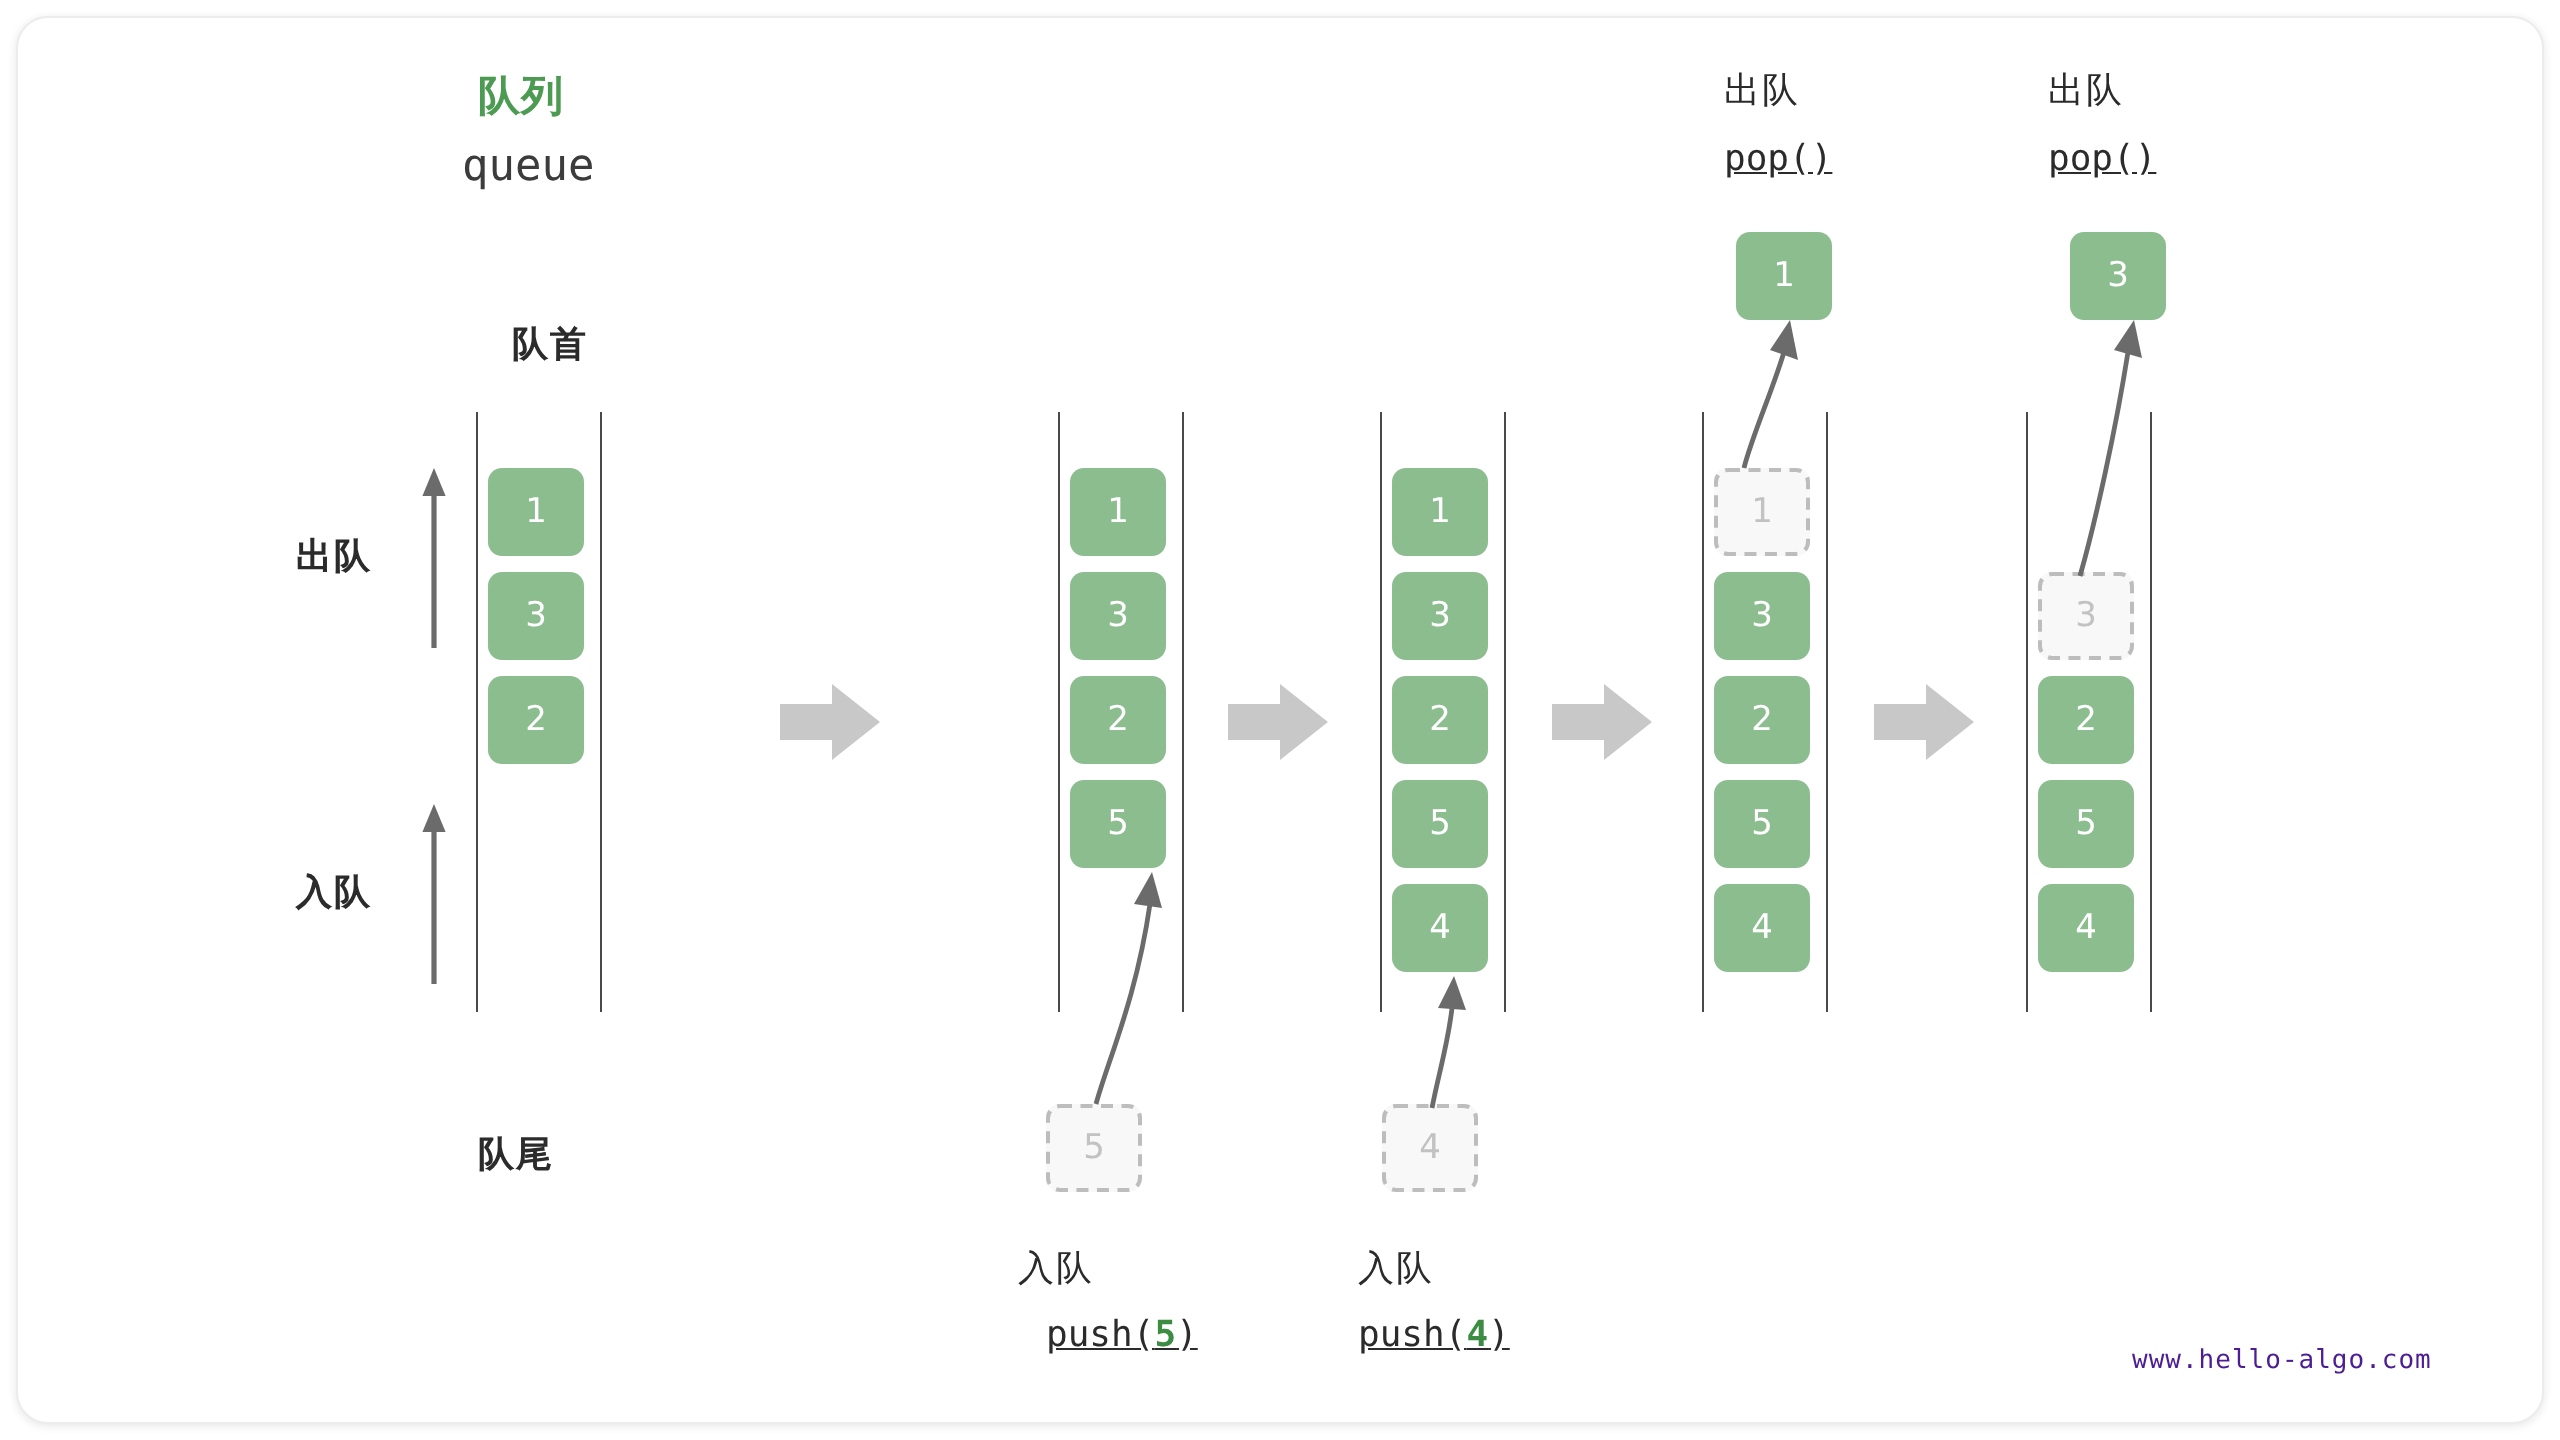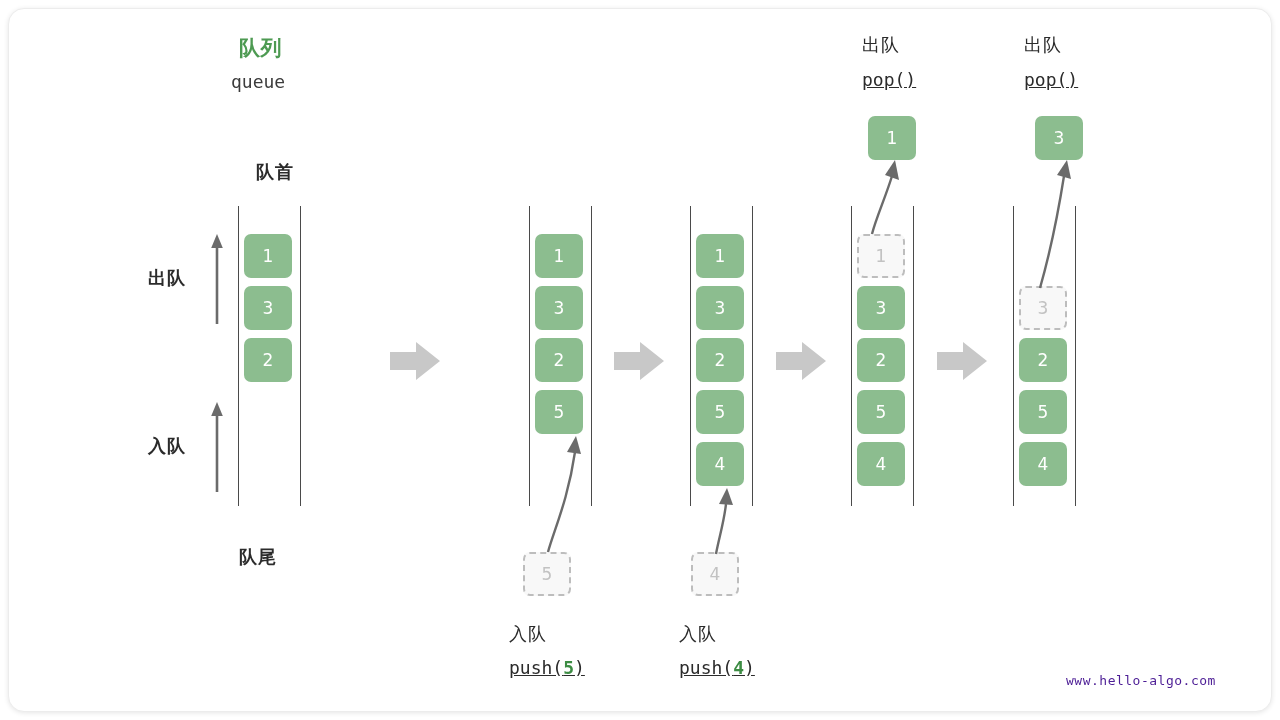--- a/index.html
+++ b/index.html
@@ -39,21 +39,21 @@
 
   
   .title-cn {
     font-size: 21px;
     font-weight: bold;
     color: #4d9a52;
     white-space: nowrap;
     letter-spacing: 0.5px;
   }
   .title-en {
-    font-size: 18px;
+    font-size: 22px;
     color: #3c3c3c;
     white-space: nowrap;
     font-family: "DejaVu Sans Mono", "Liberation Mono", monospace;
   }
   .label-bold {
     font-size: 18px;
     font-weight: bold;
     color: #2b2b2b;
     white-space: nowrap;
     letter-spacing: 1px;
@@ -116,21 +116,21 @@
 </head>
 <body>
 
 <div id="canvas">
   <div class="card-frame"></div>
 
   <div class="abs title-cn" style="left:239px; top:34px;">队列</div>
   <div class="abs title-en" style="left:231px; top:71px;">queue</div>
 
   <div class="abs label-bold" style="left:256px; top:160px;">队首</div>
-  <div class="abs label-bold" style="left:239px; top:545px;">队尾</div>
+  <div class="abs label-bold" style="left:239px; top:565px;">队尾</div>
 
   <div class="abs label-bold" style="left:148px; top:266px;">出队</div>
   <svg class="abs" style="left:206px; top:232px;" width="22" height="92">
     <line x1="11" y1="92" x2="11" y2="14" stroke="#6b6b6b" stroke-width="2.6"></line>
     <polygon points="11,2 5.2,16 16.8,16" fill="#6b6b6b"></polygon>
   </svg>
 
   <div class="abs label-bold" style="left:148px; top:434px;">入队</div>
   <svg class="abs" style="left:206px; top:400px;" width="22" height="92">
     <line x1="11" y1="92" x2="11" y2="14" stroke="#6b6b6b" stroke-width="2.6"></line>
@@ -158,21 +158,21 @@
     <div class="cell" style="left:535px; top:390px;">5</div>
 
     <div class="cell ghost" style="left:523px; top:552px;">5</div>
 
     <svg class="abs" style="left:520px; top:430px;" width="80" height="125">
       <path d="M 28 122 C 34 100, 48 70, 55 22" stroke="#6b6b6b" stroke-width="2.4" fill="none"></path>
       <polygon points="56,6 47,22 61,24" fill="#6b6b6b"></polygon>
     </svg>
 
     <div class="abs op-cn" style="left:509px; top:622px;">入队</div>
-    <div class="abs op-code" style="left:509px; top:657px;"><span>push(</span><span class="num">5</span><span>)</span></div>
+    <div class="abs op-code" style="left:523px; top:657px;"><span>push(</span><span class="num">5</span><span>)</span></div>
   </div>
 
   <svg class="step-arrow" style="left:614px; top:342px;" width="52" height="38">
     <polygon points="0,10 26,10 26,0 50,19 26,38 26,28 0,28" fill="#c8c8c8"></polygon>
   </svg>
 
   <div>
     <div class="rail" style="left:690px; top:206px; height:300px;"></div>
     <div class="rail" style="left:752px; top:206px; height:300px;"></div>
     <div class="cell" style="left:696px; top:234px;">1</div>

